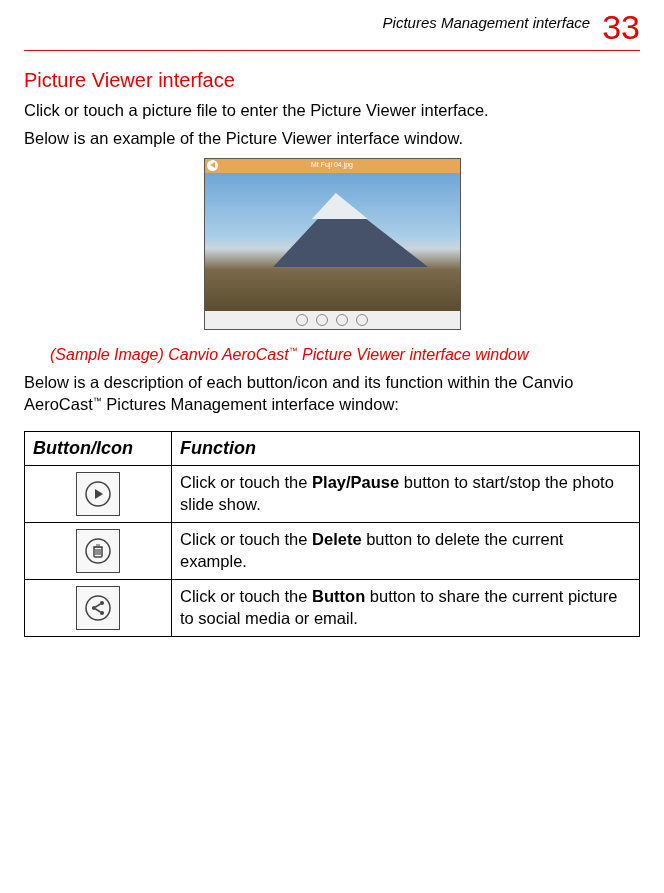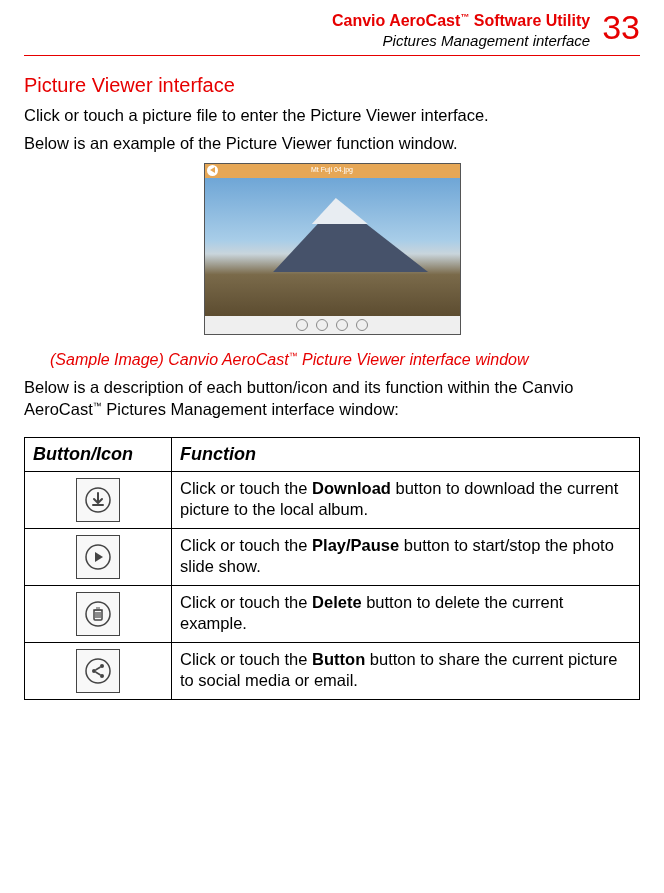--- a/index.html
+++ b/index.html
@@ -173,33 +173,30 @@
   .gray-border { border: 1px solid #444; background: #f8f8f8; }
   .bold { font-weight: 700; }
   .func-cell { line-height: 1.28; }
   svg { display: block; }
 </style>
 </head>
 <body>
 
 <div class="header">
   <div class="header-text">
-    <div class="title-red">
-      <span>Canvio AeroCast</span><span class="tm">™</span><span> Software Utility</span>
-    </div>
     <div class="subtitle">Pictures Management interface</div>
   </div>
   <div class="page-no">33</div>
 </div>
 <hr class="rule">
 
 <h2 class="section-title">Picture Viewer interface</h2>
 
 <p class="body-text">Click or touch a picture file to enter the Picture Viewer interface.</p>
-<p class="body-text">Below is an example of the Picture Viewer function window.</p>
+<p class="body-text">Below is an example of the Picture Viewer interface window.</p>
 
 <div class="sample-wrap">
   <div class="sample-frame">
     <div class="sf-topbar">
       <div class="sf-back"></div>
       <div class="sf-title">Mt Fuji 04.jpg</div>
     </div>
     <div class="sf-photo">
       <div class="sf-mtn"></div>
       <div class="sf-snow"></div>
@@ -227,33 +224,20 @@
       <th class="th-icon">Button/Icon</th>
       <th>Function</th>
     </tr>
   </thead>
   <tbody>
     <tr>
       <td class="icon-cell">
         <div class="icon-box gray-border">
           <svg width="30" height="30" viewBox="0 0 30 30">
               <circle cx="15" cy="15" r="12" fill="none" stroke="#444" stroke-width="1.5"></circle>
-              <path d="M15 8 L15 17 M11 14 L15 18 L19 14 M10 20 L20 20" stroke="#444" stroke-width="2" fill="none" stroke-linecap="round" stroke-linejoin="round"></path>
-            </svg>
-        </div>
-      </td>
-      <td class="func-cell">
-        <span>Click or touch the </span><span class="bold">Download</span><span> button to download the current picture to the local album.</span>
-      </td>
-    </tr>
-    <tr>
-      <td class="icon-cell">
-        <div class="icon-box gray-border">
-          <svg width="30" height="30" viewBox="0 0 30 30">
-              <circle cx="15" cy="15" r="12" fill="none" stroke="#444" stroke-width="1.5"></circle>
               <polygon points="12,10 12,20 20,15" fill="#444"></polygon>
             </svg>
         </div>
       </td>
       <td class="func-cell">
         <span>Click or touch the </span><span class="bold">Play/Pause</span><span> button to start/stop the photo slide show.</span>
       </td>
     </tr>
     <tr>
       <td class="icon-cell">

